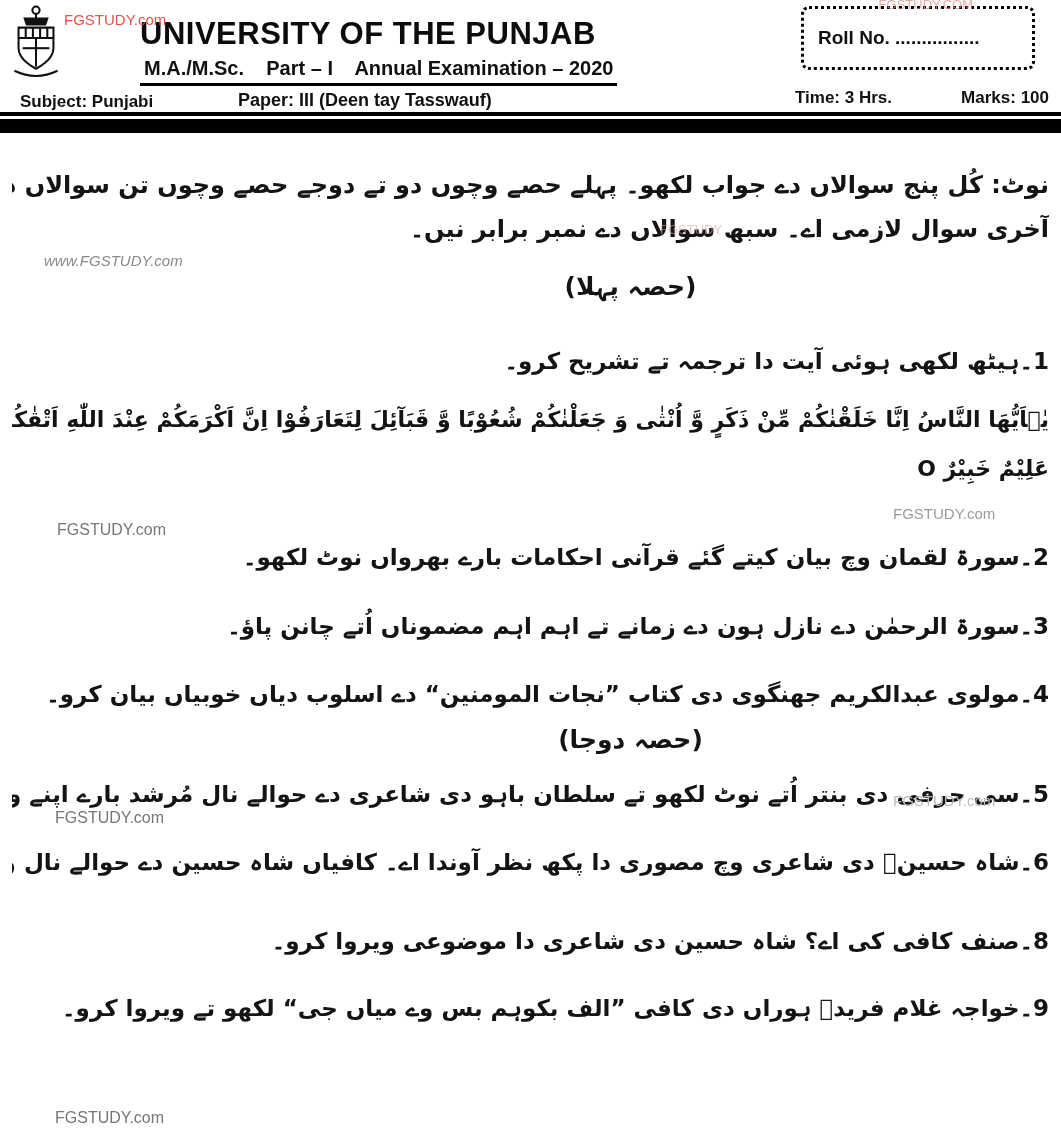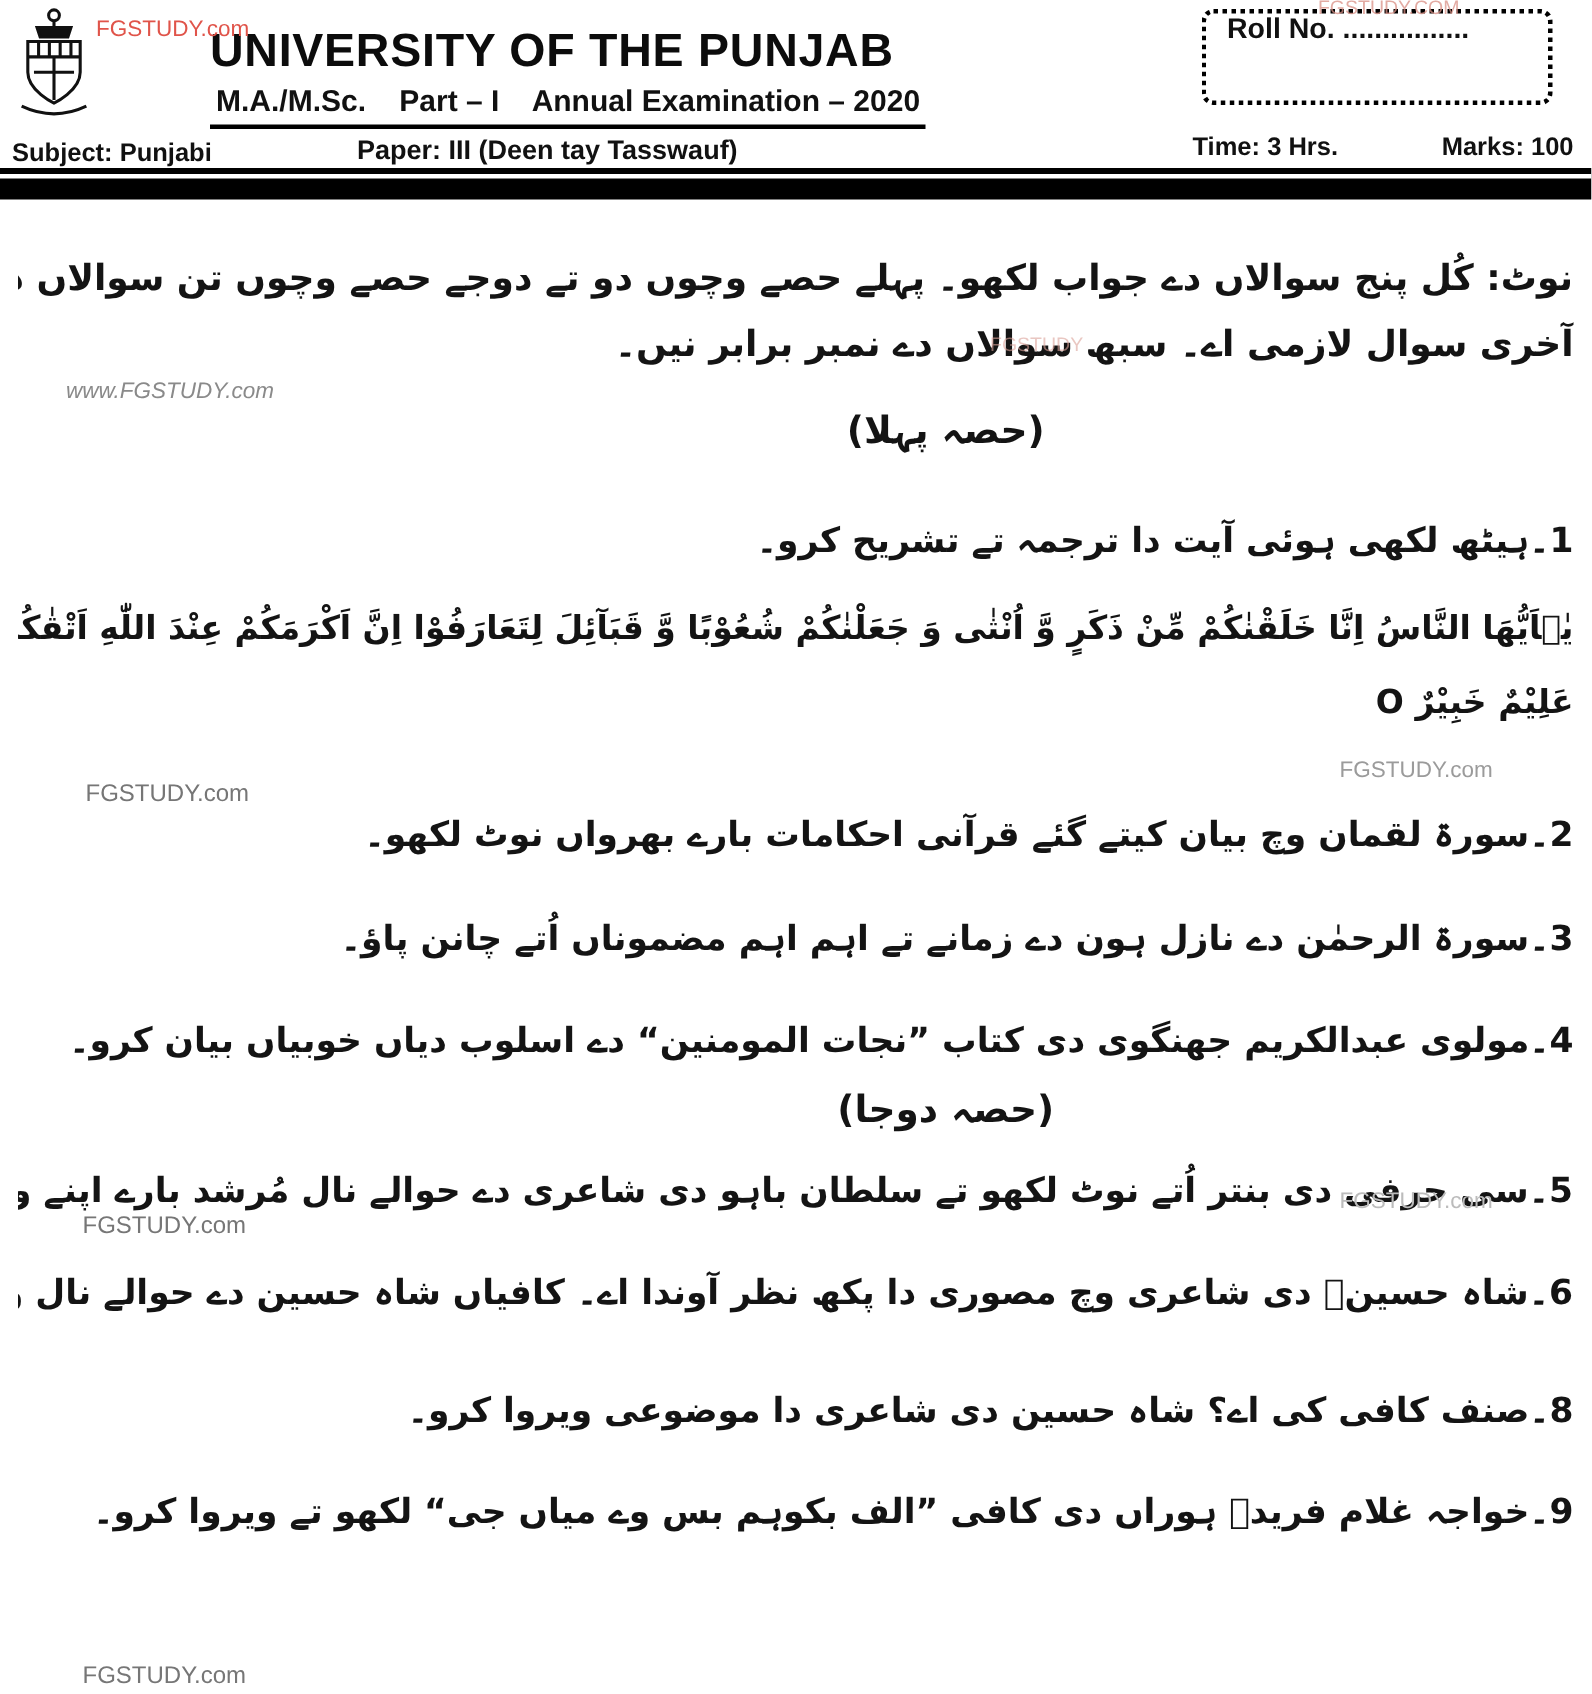--- a/index.html
+++ b/index.html
@@ -11,24 +11,24 @@
 
   
   header{position:relative;height:112px;}
   .logo{position:absolute;left:10px;top:3px;width:52px;height:76px;}
   .head-center{position:absolute;left:140px;top:16px;width:580px;text-align:left;}
   .uni-title{font-size:31px;font-weight:700;margin:0;letter-spacing:.5px;color:#0c0c0c;}
   .exam-line{display:inline-block;font-size:20px;font-weight:700;margin-top:5px;
     padding:0 4px 3px;border-bottom:3px solid #000;white-space:pre;}
   .rollbox{position:absolute;right:26px;top:6px;width:234px;height:64px;
     border:3px dotted #000;border-radius:8px;box-sizing:border-box;
-    display:flex;padding-left:14px;font-size:19px;font-weight:700;background:#fff;}
+    display:flex;align-items:center;padding-left:14px;font-size:19px;font-weight:700;background:#fff;}
   .timemarks{position:absolute;right:12px;top:88px;width:254px;display:flex;
     justify-content:space-between;font-size:17px;font-weight:700;}
-  .subject{position:absolute;left:8px;top:92px;font-size:17px;font-weight:700;}
+  .subject{position:absolute;left:20px;top:92px;font-size:17px;font-weight:700;}
   .subject .uval{border-bottom:2px solid #000;padding-bottom:1px;}
   .paper{position:absolute;left:238px;top:90px;font-size:18px;font-weight:700;
     border-bottom:2.5px solid #000;padding-bottom:2px;}
 
   
   .rule{height:21px;background:#000;position:relative;}
   .rule::after{content:"";position:absolute;left:0;right:0;top:4px;height:3px;background:#fff;}
 
   
   main{padding:0 12px;direction:rtl;}

